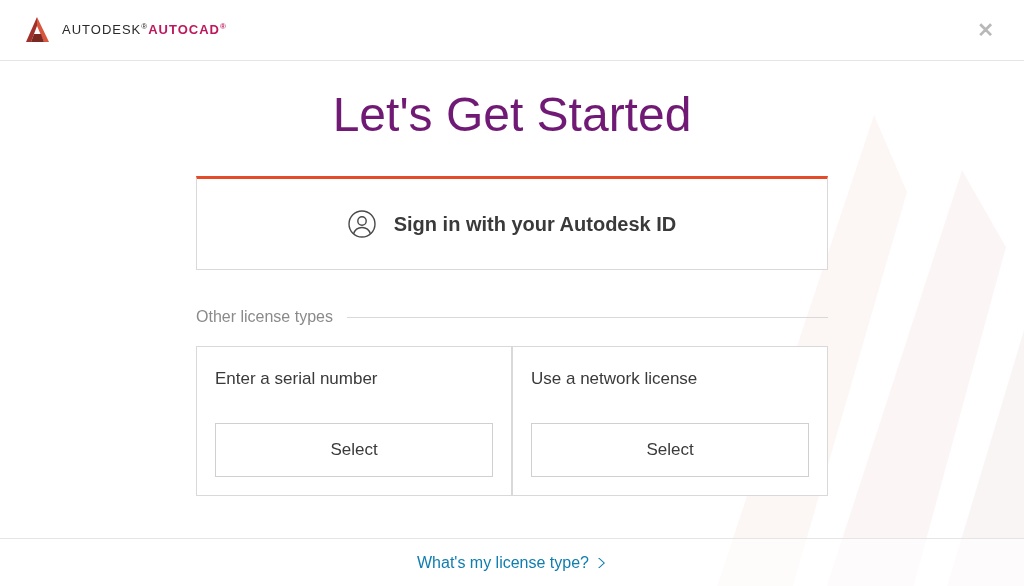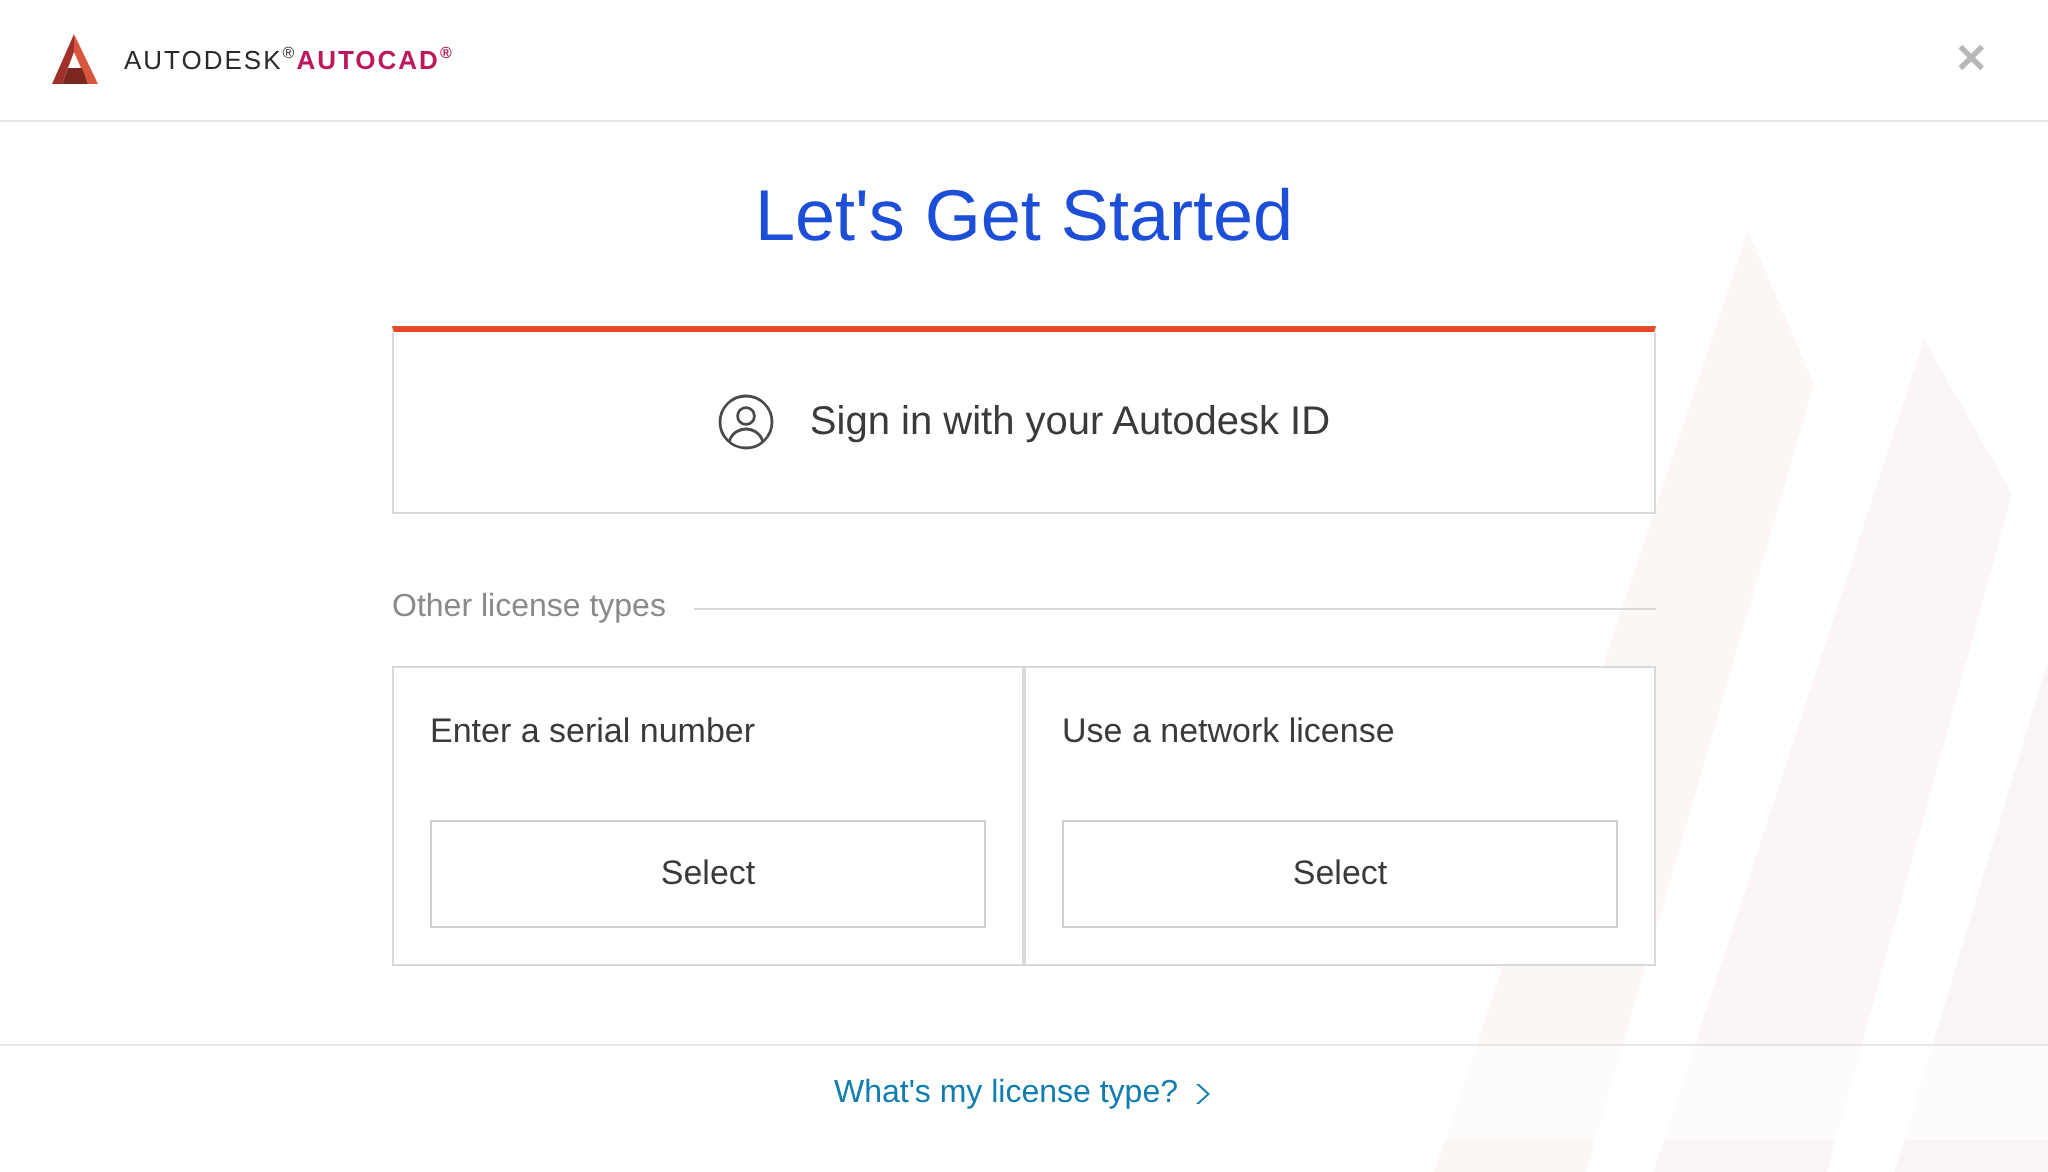--- a/index.html
+++ b/index.html
@@ -73,23 +73,23 @@
       line-height: 1;
     }
     .main {
       position: relative;
       z-index: 1;
       width: 632px;
       margin: 0 auto;
       padding-top: 26px;
     }
     .title {
-      font-size: 36px;
+      font-size: 48px;
       font-weight: 300;
-      color: #1d4ed8;
+      color: #701a75;
       text-align: center;
       margin-bottom: 34px;
     }
     .signin-card {
       border: 1px solid #d9d9d9;
       border-top: 3px solid #e54a29;
       background: #fff;
       height: 94px;
       display: flex;
       align-items: center;
@@ -101,21 +101,21 @@
     .user-icon {
       width: 28px;
       height: 28px;
       stroke: #4a4a4a;
       fill: none;
       stroke-width: 1.4;
     }
     .signin-text {
       font-size: 20px;
       color: #3a3a3a;
-      font-weight: 400;
+      font-weight: 700;
     }
     .fieldset-row {
       position: relative;
       margin-bottom: 38px;
     }
     .legend-row {
       display: flex;
       align-items: center;
       margin-bottom: 20px;
     }
@@ -151,21 +151,21 @@
       border: 1px solid #d0d0d0;
       background: #fff;
       height: 54px;
       font-size: 17px;
       color: #3a3a3a;
       cursor: pointer;
       font-family: inherit;
     }
     .footer {
       position: absolute;
-      bottom: 16px;
+      bottom: 0;
       left: 0;
       right: 0;
       border-top: 1px solid #e5e5e5;
       height: 48px;
       display: flex;
       align-items: center;
       justify-content: center;
       z-index: 1;
       background: rgba(255,255,255,0.6);
       text-align: right;

